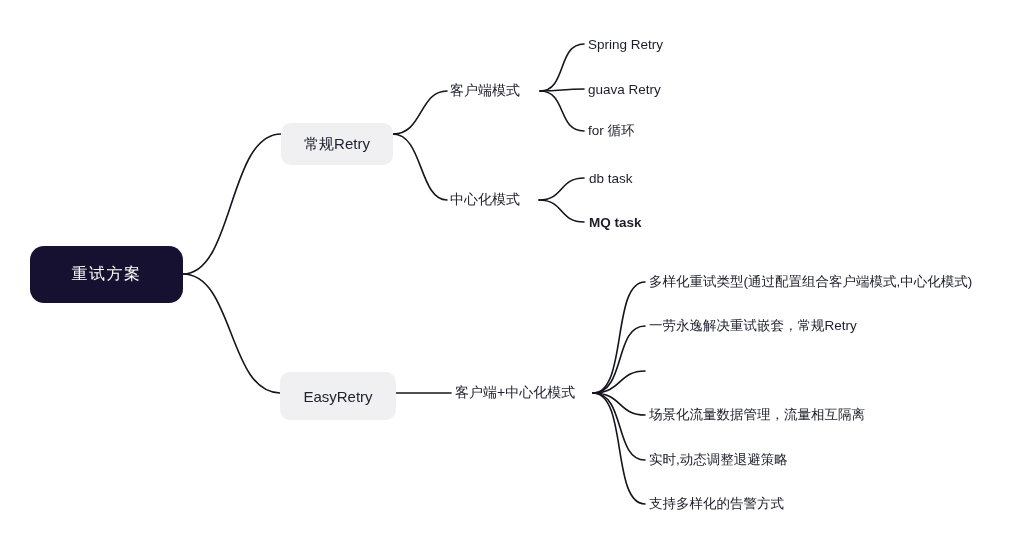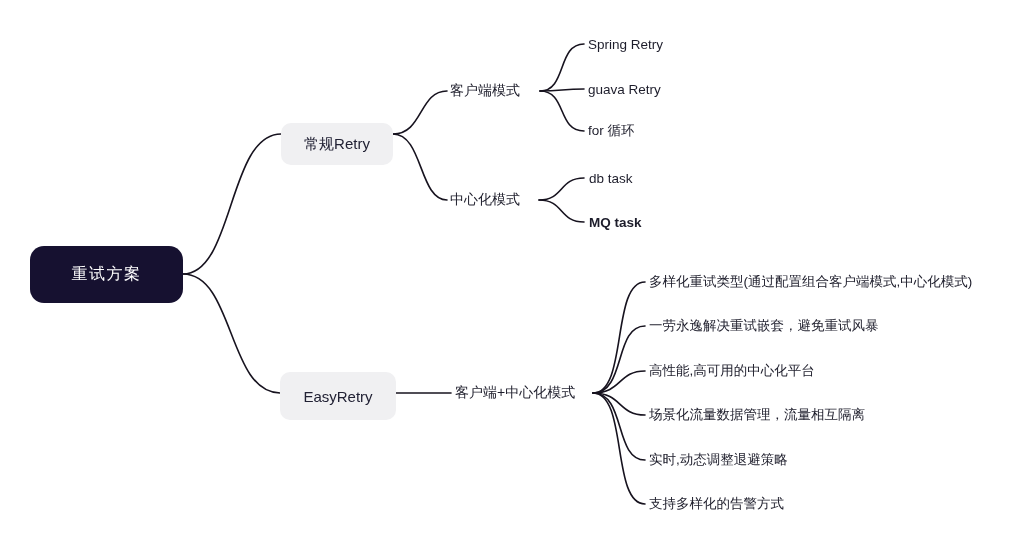--- a/index.html
+++ b/index.html
@@ -112,19 +112,18 @@
   <span class="leaf" style="left:589px; top:178px;">db task</span>
   <span class="leaf" style="left:589px; top:222px;font-weight:bold;">MQ task</span>
 
   <div class="node branch-node" style="left:280px; top:372px; width:116px; height:48px;">
     <span>EasyRetry</span>
   </div>
 
   <span class="subtopic" style="left:455px; top:393px;">客户端+中心化模式</span>
 
   <span class="leaf" style="left:649px; top:282px;">多样化重试类型(通过配置组合客户端模式,中心化模式)</span>
-  <span class="leaf" style="left:649px; top:326px;">一劳永逸解决重试嵌套，避免重试风暴</span>
-  <span class="leaf" style="left:649px; top:371px;">高性能,高可用的中心化平台</span>
+  <span class="leaf" style="left:649px; top:326px;">一劳永逸解决重试嵌套，常规Retry</span>
   <span class="leaf" style="left:649px; top:415px;">场景化流量数据管理，流量相互隔离</span>
   <span class="leaf" style="left:649px; top:460px;">实时,动态调整退避策略</span>
   <span class="leaf" style="left:649px; top:504px;">支持多样化的告警方式</span>
 
 </div>
 
 </body></html>

